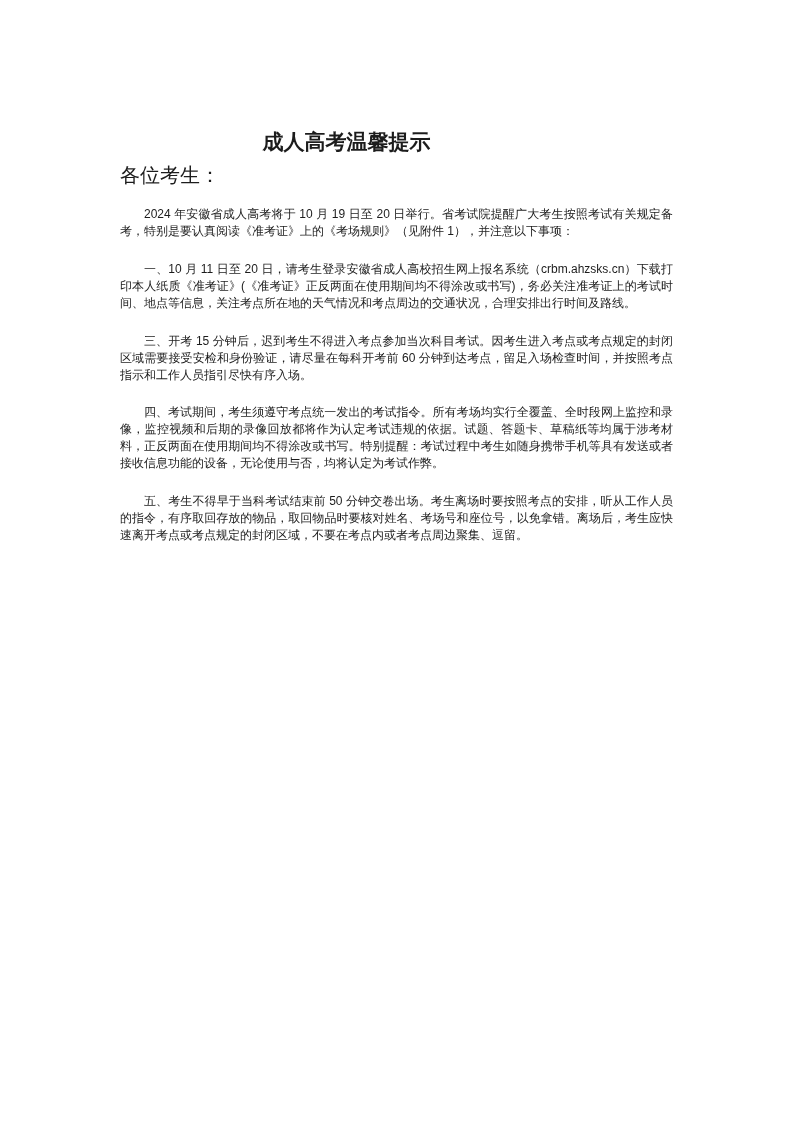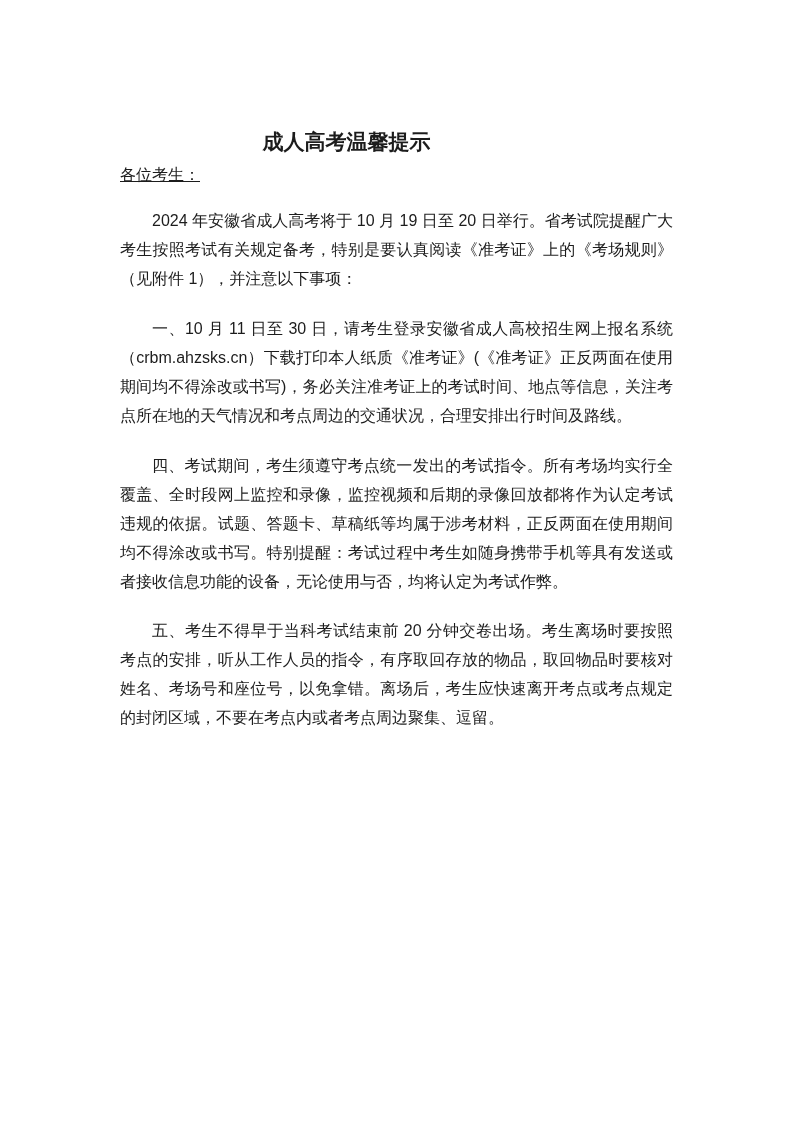--- a/index.html
+++ b/index.html
@@ -26,45 +26,45 @@
   .doc-title {
     font-size: 21px;
     line-height: 28px;
     font-weight: 700;
     text-align: center;
     
     margin: 0 100px 0 0;
     white-space: nowrap;
   }
   .salutation {
-    font-size: 16px;
+    font-size: 20px;
     line-height: 20.7px;
     margin: 9px 0 0 0;
-    text-decoration: underline;
   }
   .para {
-    font-size: 16px;
-    line-height: 29px;
+    font-size: 12px;
+    line-height: 17px;
     margin: 20.7px 0 0 0;
     text-indent: 2em;
     text-align: justify;
     letter-spacing: 0;
   }
 </style>
 </head>
 <body>
 
 <div class="page">
   <div class="doc-title">成人高考温馨提示</div>
 
   <p class="salutation">各位考生：</p>
 
   <p class="para">2024 年安徽省成人高考将于 10 月 19 日至 20 日举行。省考试院提醒广大考生按照考试有关规定备考，特别是要认真阅读《准考证》上的《考场规则》（见附件 1），并注意以下事项：</p>
 
-  <p class="para">一、10 月 11 日至 30 日，请考生登录安徽省成人高校招生网上报名系统（crbm.ahzsks.cn）下载打印本人纸质《准考证》(《准考证》正反两面在使用期间均不得涂改或书写)，务必关注准考证上的考试时间、地点等信息，关注考点所在地的天气情况和考点周边的交通状况，合理安排出行时间及路线。</p>
+  <p class="para">一、10 月 11 日至 20 日，请考生登录安徽省成人高校招生网上报名系统（crbm.ahzsks.cn）下载打印本人纸质《准考证》(《准考证》正反两面在使用期间均不得涂改或书写)，务必关注准考证上的考试时间、地点等信息，关注考点所在地的天气情况和考点周边的交通状况，合理安排出行时间及路线。</p>
 
 
+  <p class="para">三、开考 15 分钟后，迟到考生不得进入考点参加当次科目考试。因考生进入考点或考点规定的封闭区域需要接受安检和身份验证，请尽量在每科开考前 60 分钟到达考点，留足入场检查时间，并按照考点指示和工作人员指引尽快有序入场。</p>
 
   <p class="para">四、考试期间，考生须遵守考点统一发出的考试指令。所有考场均实行全覆盖、全时段网上监控和录像，监控视频和后期的录像回放都将作为认定考试违规的依据。试题、答题卡、草稿纸等均属于涉考材料，正反两面在使用期间均不得涂改或书写。特别提醒：考试过程中考生如随身携带手机等具有发送或者接收信息功能的设备，无论使用与否，均将认定为考试作弊。</p>
 
-  <p class="para">五、考生不得早于当科考试结束前 20 分钟交卷出场。考生离场时要按照考点的安排，听从工作人员的指令，有序取回存放的物品，取回物品时要核对姓名、考场号和座位号，以免拿错。离场后，考生应快速离开考点或考点规定的封闭区域，不要在考点内或者考点周边聚集、逗留。</p>
+  <p class="para">五、考生不得早于当科考试结束前 50 分钟交卷出场。考生离场时要按照考点的安排，听从工作人员的指令，有序取回存放的物品，取回物品时要核对姓名、考场号和座位号，以免拿错。离场后，考生应快速离开考点或考点规定的封闭区域，不要在考点内或者考点周边聚集、逗留。</p>
 
 </div>
 
 </body></html>

